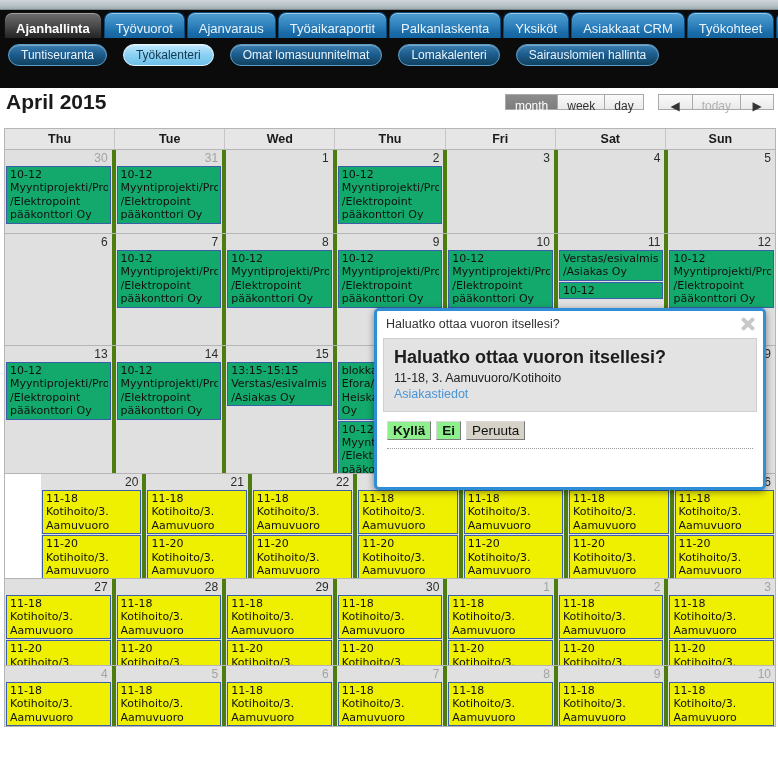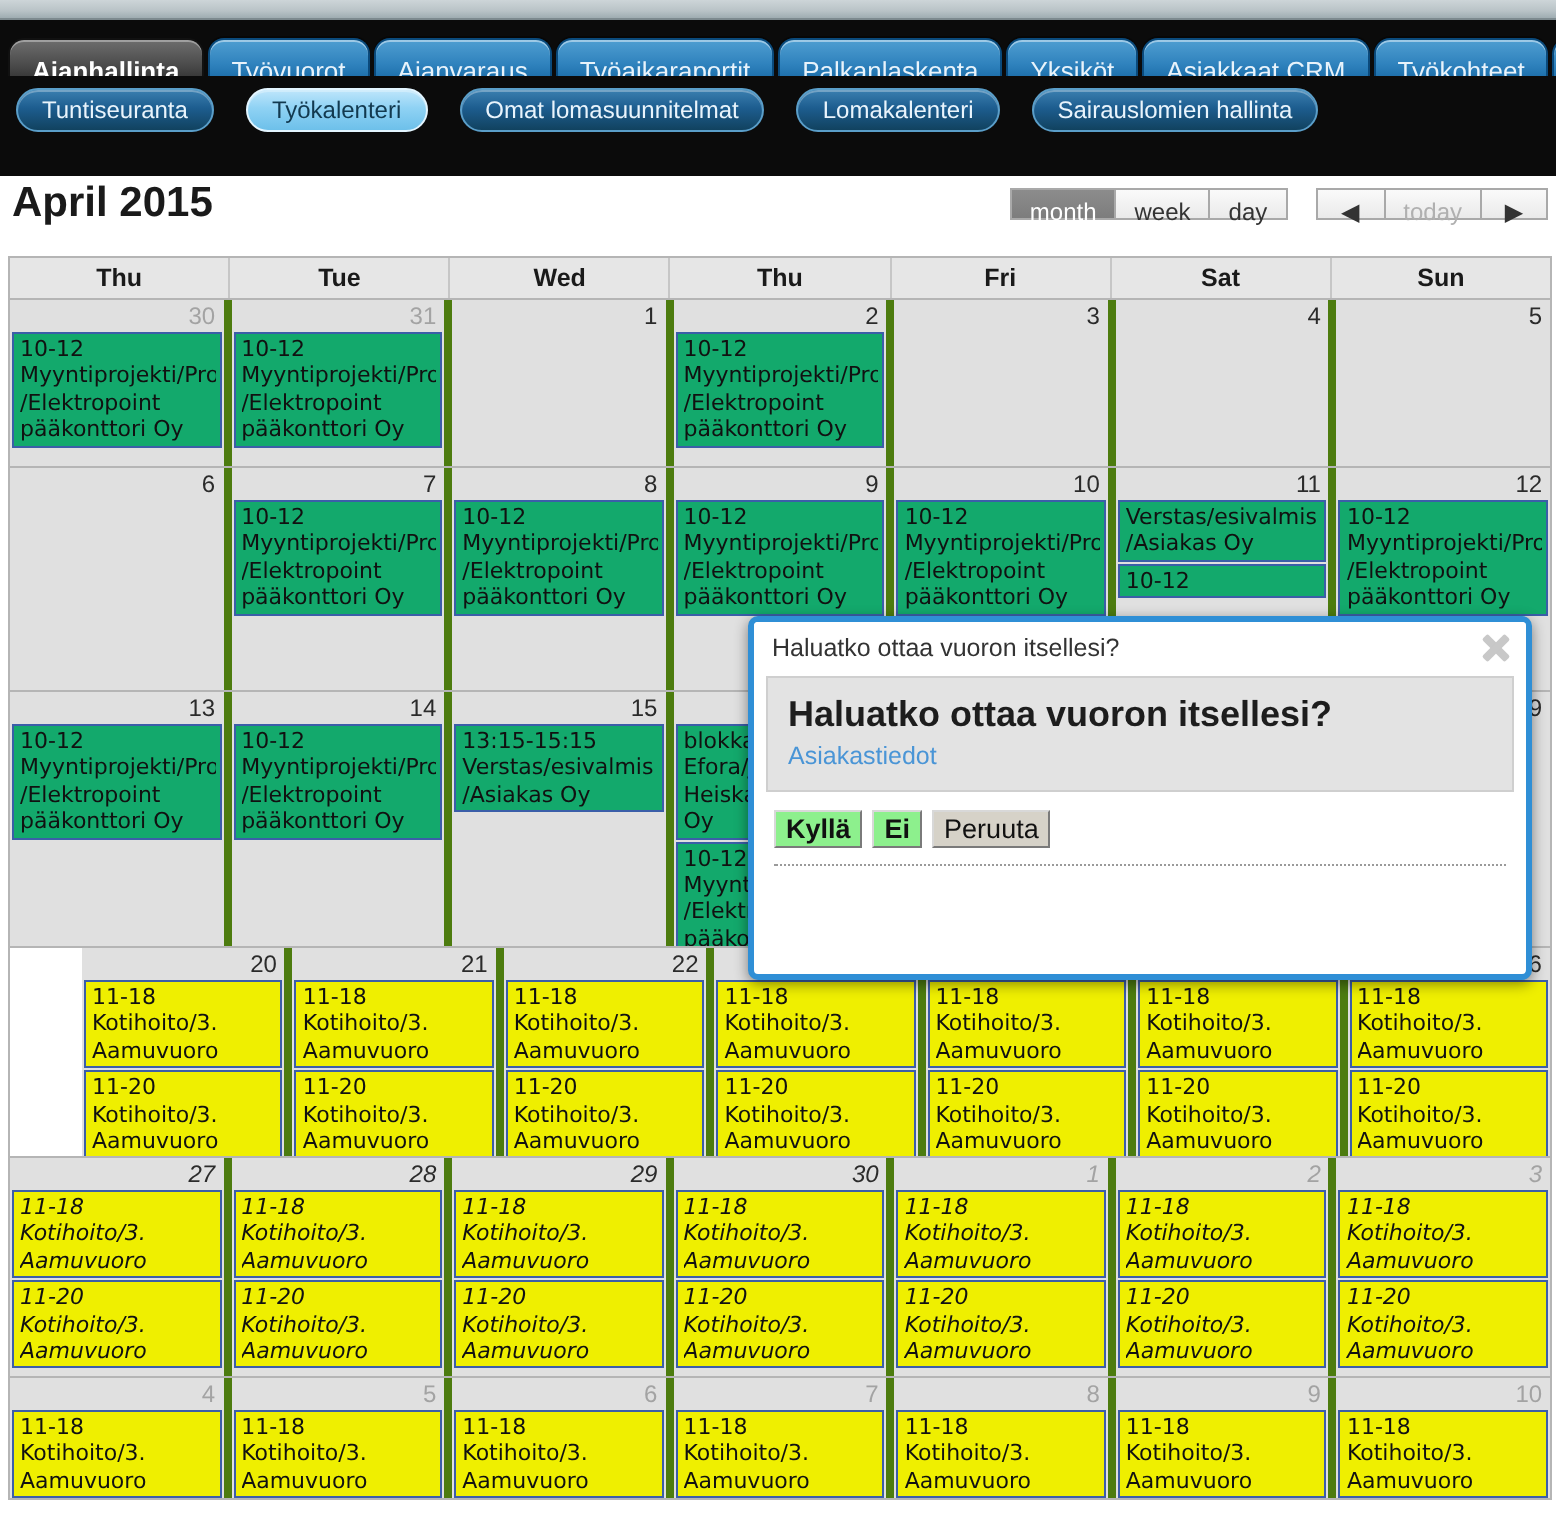--- a/index.html
+++ b/index.html
@@ -19,26 +19,25 @@
     border-bottom: 1px solid #7d8a8f;
   }
   .nav-wrap {
     background: #0b0b0b;
     padding: 0;
     position: relative;
     height: 78px;
   }
   .tabbar {
     display: flex;
-    align-items: flex-start;
+    align-items: center;
     height: 28px;
     padding-left: 4px;
     gap: 2px;
     overflow: hidden;
-    text-decoration: underline;
   }
   .tab {
     position: relative;
     height: 33px;
     line-height: 31px;
     padding: 0 11px;
     margin-top: 9px;
     color: #e8f3fb;
     font-size: 13px;
     white-space: nowrap;
@@ -538,21 +537,21 @@
             <span class="ln">Kotihoito/3.</span>
             <span class="ln">Aamuvuoro</span>
           </div>
           <div class="ev yellow">
             <span class="ln">11-20</span>
             <span class="ln">Kotihoito/3.</span>
             <span class="ln">Aamuvuoro</span>
           </div>
         </div>
       </div>
-      <div class="week" style="height: 110px; font-style: italic;">
+      <div class="week" style="height: 87px;">
         <div class="day">
           <div class="daynum">27</div>
           <div class="ev yellow">
             <span class="ln">11-18</span>
             <span class="ln">Kotihoito/3.</span>
             <span class="ln">Aamuvuoro</span>
           </div>
           <div class="ev yellow">
             <span class="ln">11-20</span>
             <span class="ln">Kotihoito/3.</span>
@@ -699,20 +698,21 @@
     </div>
 </div>
 
 <div class="modal">
   <div class="modal-titlebar">
     <div class="modal-title">Haluatko ottaa vuoron itsellesi?</div>
     <div class="modal-close"></div>
   </div>
   <div class="modal-body">
     <div class="modal-h">Haluatko ottaa vuoron itsellesi?</div>
+    <div class="modal-sub">11-18, 3. Aamuvuoro/Kotihoito</div>
     <div class="modal-link">Asiakastiedot</div>
   </div>
   <div class="modal-actions" id="dlgbtns">
       <div class="mbtn green">Kyllä</div>
       <div class="mbtn green">Ei</div>
       <div class="mbtn grey">Peruuta</div>
     </div>
   <div class="modal-sep"></div>
 </div>
 

